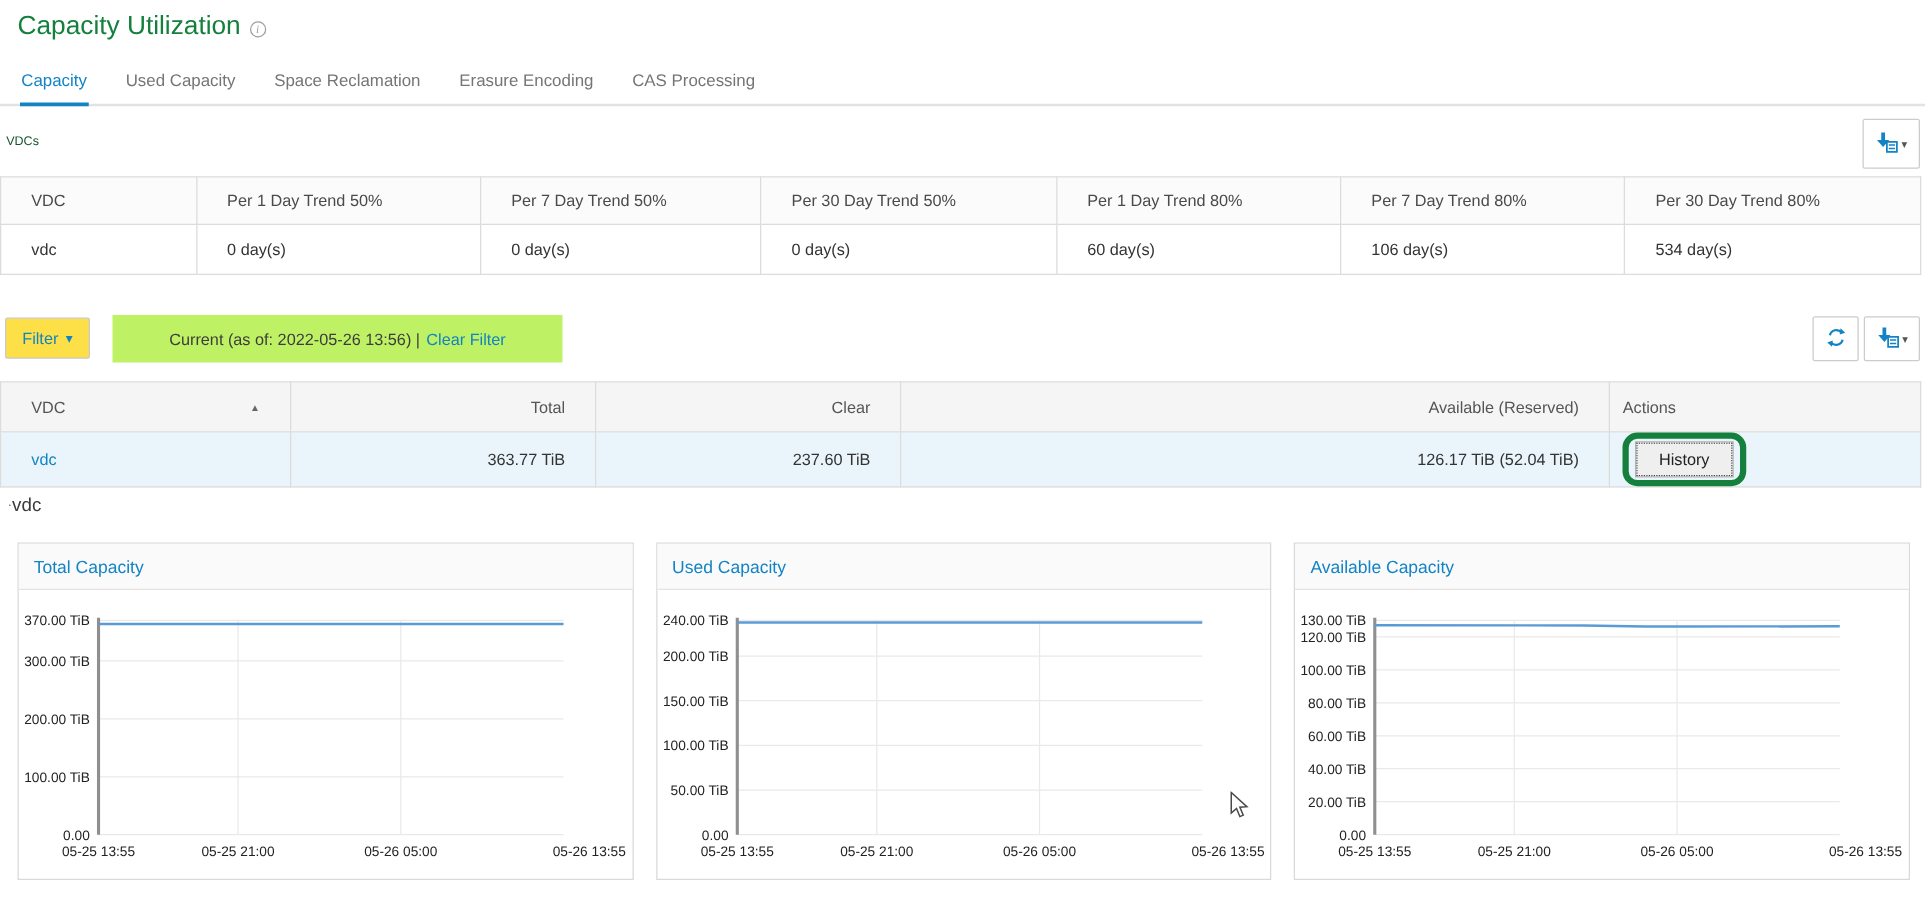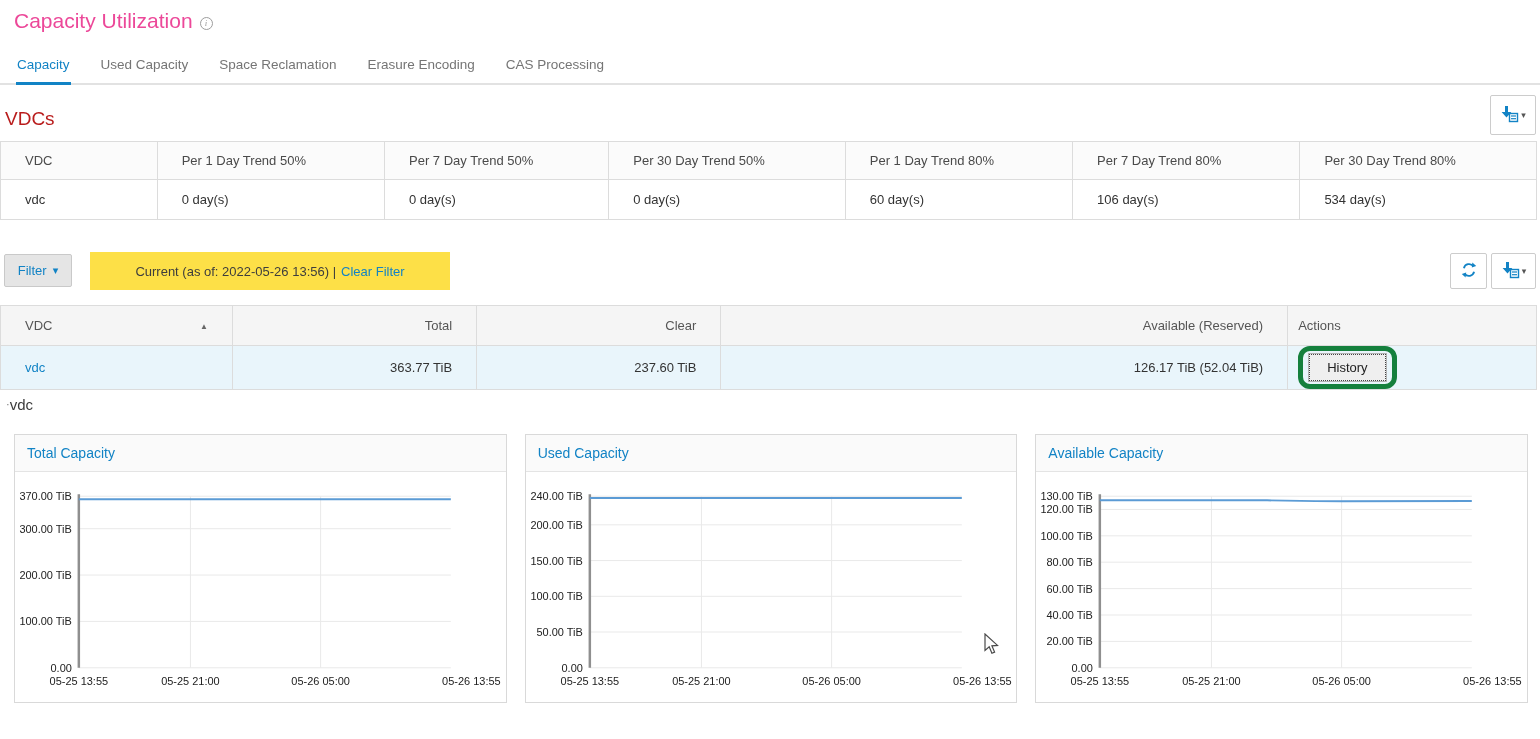--- a/index.html
+++ b/index.html
@@ -1,53 +1,53 @@
 <!DOCTYPE html>
 <html><head>
 <meta charset="utf-8">
 <style>
   * { box-sizing: border-box; margin: 0; padding: 0; }
   html,body { width: 1540px; height: 739px; overflow: hidden; background: #fff;
     font-family: "Liberation Sans", sans-serif; color: #333; position: relative; }
 
   
   .title-row { display: flex; align-items: center; gap: 7px; padding: 9px 0 0 14px; height: 32px; }
-  .page-title { font-size: 21px; font-weight: 400; color: #ec4899; }
+  .page-title { font-size: 21px; font-weight: 400; color: #15803d; }
   .info-icon { width: 13px; height: 13px; border: 1px solid #9d9d9d; border-radius: 50%;
     color: #9d9d9d; font-size: 9px; line-height: 11px; text-align: center; margin-top: 5px;
     font-style: italic; font-family: "Liberation Serif", serif; }
 
   
   .tabs { display: flex; gap: 29px; padding-left: 16px; margin-top: 21px; border-bottom: 2px solid #e2e2e2; }
   .tab { font-size: 13.5px; color: #757575; padding: 4px 1px 10px 1px; cursor: pointer; }
   .tab.active { color: #1283c5; border-bottom: 3px solid #1283c5; margin-bottom: -2px; }
 
   
   .vdcs-bar { position: relative; height: 46px; margin-top: 10px; }
-  .vdcs-label { position: absolute; left: 5px; top: 13px; font-size: 19px; color: #b91c1c; }
+  .vdcs-label { position: absolute; left: 5px; top: 13px; font-size: 10px; color: #14532d; }
   .icon-btn { background: #fff; border: 1px solid #ccc; border-radius: 2px; cursor: pointer;
     display: inline-flex; align-items: center; justify-content: center; gap: 2px; }
   .export-top { position: absolute; right: 4px; top: 0; width: 46px; height: 40px; }
   .caret { color: #555; font-size: 9px; line-height: 9px; }
   .caret-blue { color: #1283c5; font-size: 11px; }
 
   
   table { border-collapse: collapse; table-layout: fixed; width: 1537px; font-size: 13px; }
   .t1 th, .t1 td { border: 1px solid #dcdcdc; text-align: left; padding-left: 24px; font-weight: 400; }
   .t1 th { background: #fbfbfb; color: #4a4a4a; height: 38px; }
   .t1 td { height: 40px; color: #333; background: #fff; }
   .t1 th.first, .t1 td.first { padding-left: 24px; }
 
   
   .toolbar { position: relative; height: 38px; margin-top: 32px; }
   .filter-btn { position: absolute; left: 4px; top: 2px; width: 68px; height: 33px;
-    background: #e5e5e5; border: 1px solid #c9c9c9; border-radius: 2px; color: #1283c5;
+    background: #fde047; border: 1px solid #c9c9c9; border-radius: 2px; color: #1283c5;
     font-size: 13px; display: flex; align-items: center; justify-content: center; gap: 6px; cursor: pointer; }
   .current-strip { position: absolute; left: 90px; top: 0; width: 360px; height: 38px;
-    background: #fde047; display: flex; align-items: center; justify-content: center;
+    background: #bef264; display: flex; align-items: center; justify-content: center;
     gap: 5px; font-size: 13px; color: #3d3d3d; }
   .link { color: #1283c5; text-decoration: none; cursor: pointer; }
   .refresh-btn { position: absolute; right: 53px; top: 1px; width: 37px; height: 36px; }
   .export-mid { position: absolute; right: 4px; top: 1px; width: 45px; height: 36px; }
 
   .t2 { margin-top: 15px; }
   .t2 th, .t2 td { border: 1px solid #dcdcdc; font-weight: 400; }
   .t2 th { background: #f5f5f5; color: #555; height: 40px; text-align: left; padding: 0 24px; }
   .t2 td { height: 43px; background: #e9f5fb; padding: 0 24px; }
   .t2 th.num, .t2 td.num { text-align: right; }

